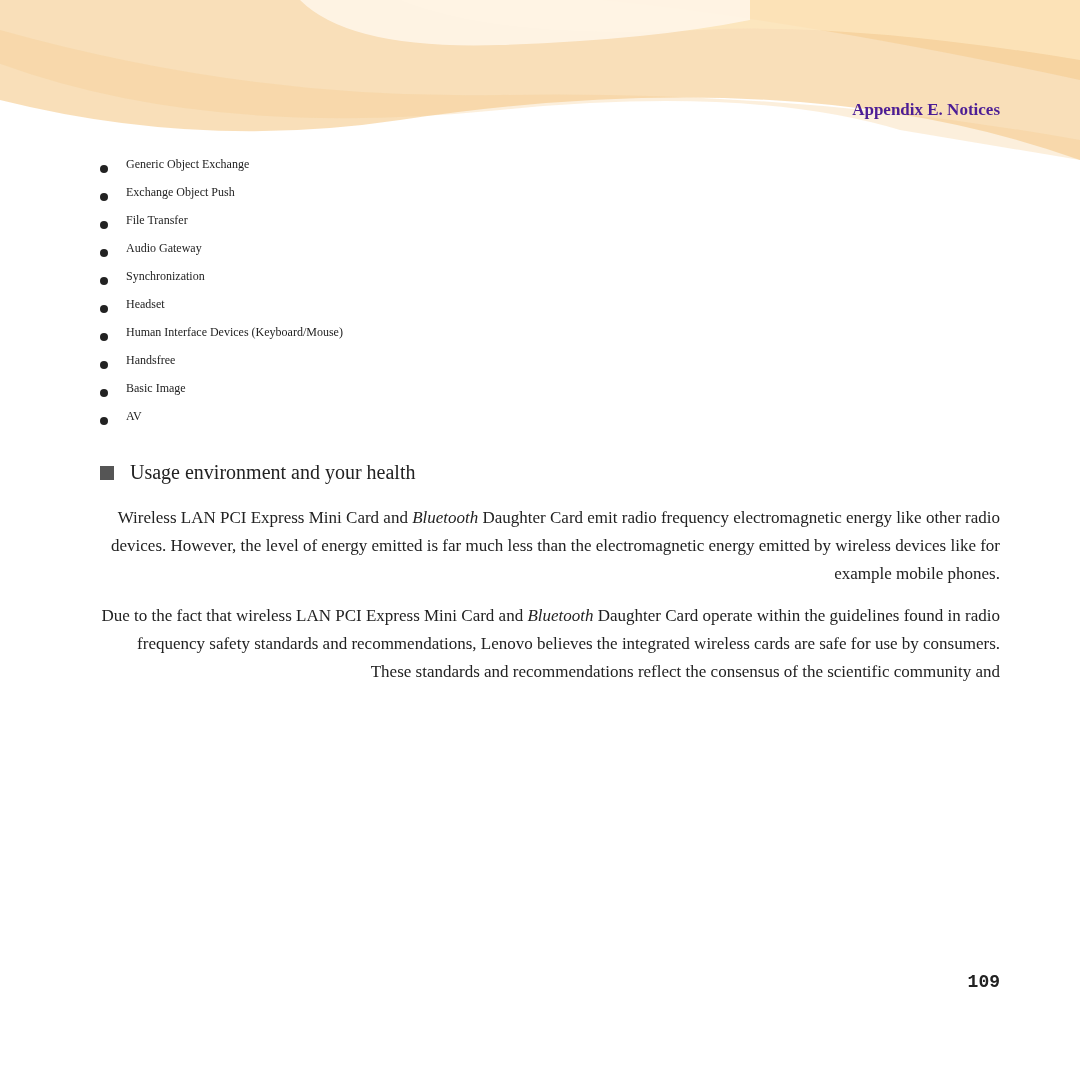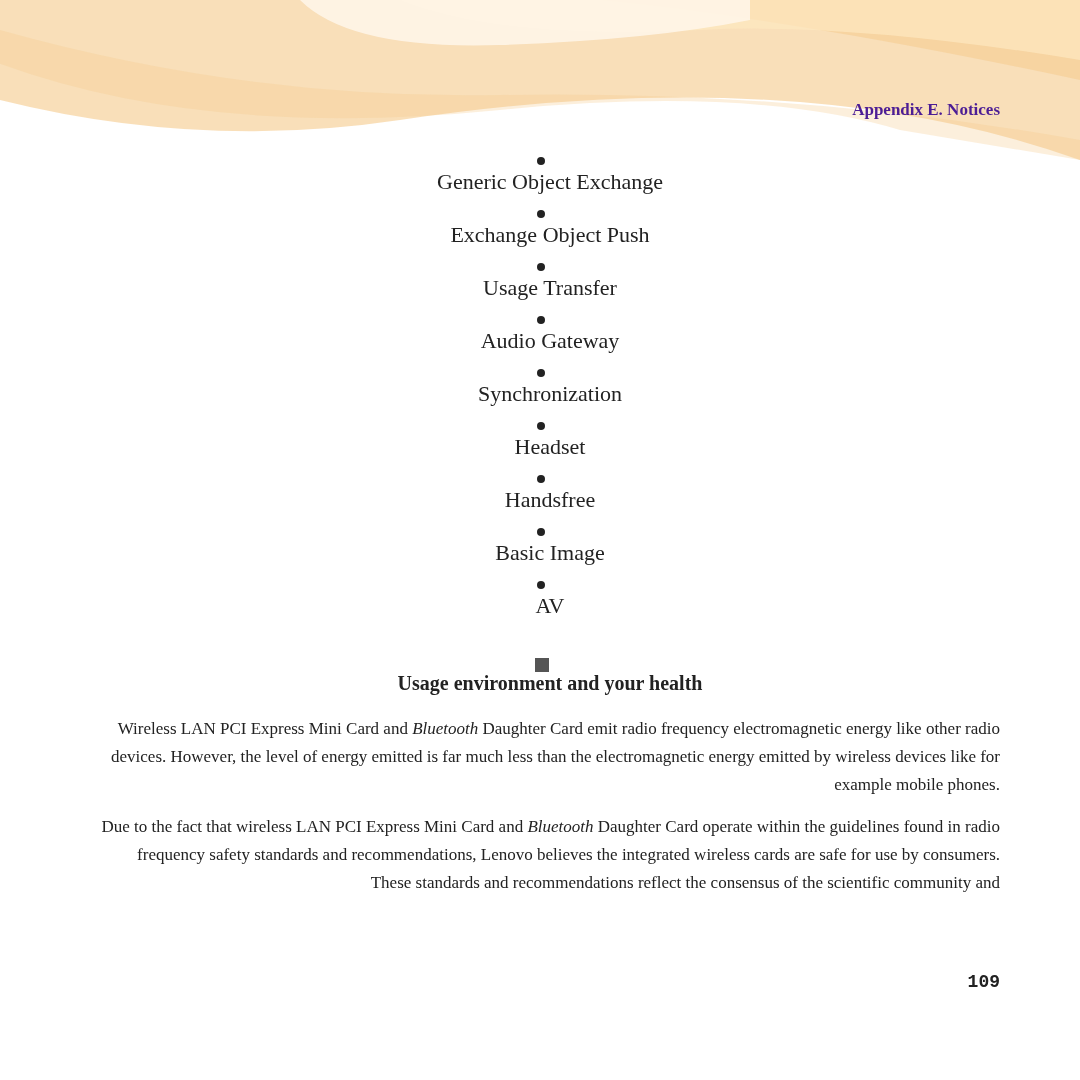--- a/index.html
+++ b/index.html
@@ -55,49 +55,47 @@
     }
 
     
     .bullet-list {
       list-style: none;
       margin-bottom: 36px;
     }
 
     .bullet-list li {
       display: flex;
-      align-items: center;
+      align-items: flex-end;
       margin-bottom: 10px;
-      font-size: 22px;
+      font-size: 12px;
       color: #222;
       line-height: 1.5;
-      flex-direction: column;
     }
 
     .bullet-dot {
       display: inline-block;
       width: 8px;
       height: 8px;
       border-radius: 50%;
       background: #222;
       margin-right: 18px;
       flex-shrink: 0;
       margin-top: 2px;
     }
 
     
     .section-heading {
       display: flex;
       align-items: center;
       font-size: 20px;
-      font-weight: bold;
+      font-weight: normal;
       color: #222;
       margin-bottom: 20px;
       margin-top: 18px;
-      flex-direction: column;
     }
 
     .section-square {
       display: inline-block;
       width: 14px;
       height: 14px;
       background: #555;
       margin-right: 16px;
       flex-shrink: 0;
     }
@@ -151,33 +149,37 @@
   <li>
         <span class="bullet-dot"></span>
         <span>Generic Object Exchange</span>
       </li>
       <li>
         <span class="bullet-dot"></span>
         <span>Exchange Object Push</span>
       </li>
       <li>
         <span class="bullet-dot"></span>
-        <span>Usage Transfer</span>
+        <span>File Transfer</span>
       </li>
       <li>
         <span class="bullet-dot"></span>
         <span>Audio Gateway</span>
       </li>
       <li>
         <span class="bullet-dot"></span>
         <span>Synchronization</span>
       </li>
       <li>
         <span class="bullet-dot"></span>
         <span>Headset</span>
+      </li>
+      <li>
+        <span class="bullet-dot"></span>
+        <span>Human Interface Devices (Keyboard/Mouse)</span>
       </li>
       <li>
         <span class="bullet-dot"></span>
         <span>Handsfree</span>
       </li>
       <li>
         <span class="bullet-dot"></span>
         <span>Basic Image</span>
       </li>
       <li>

